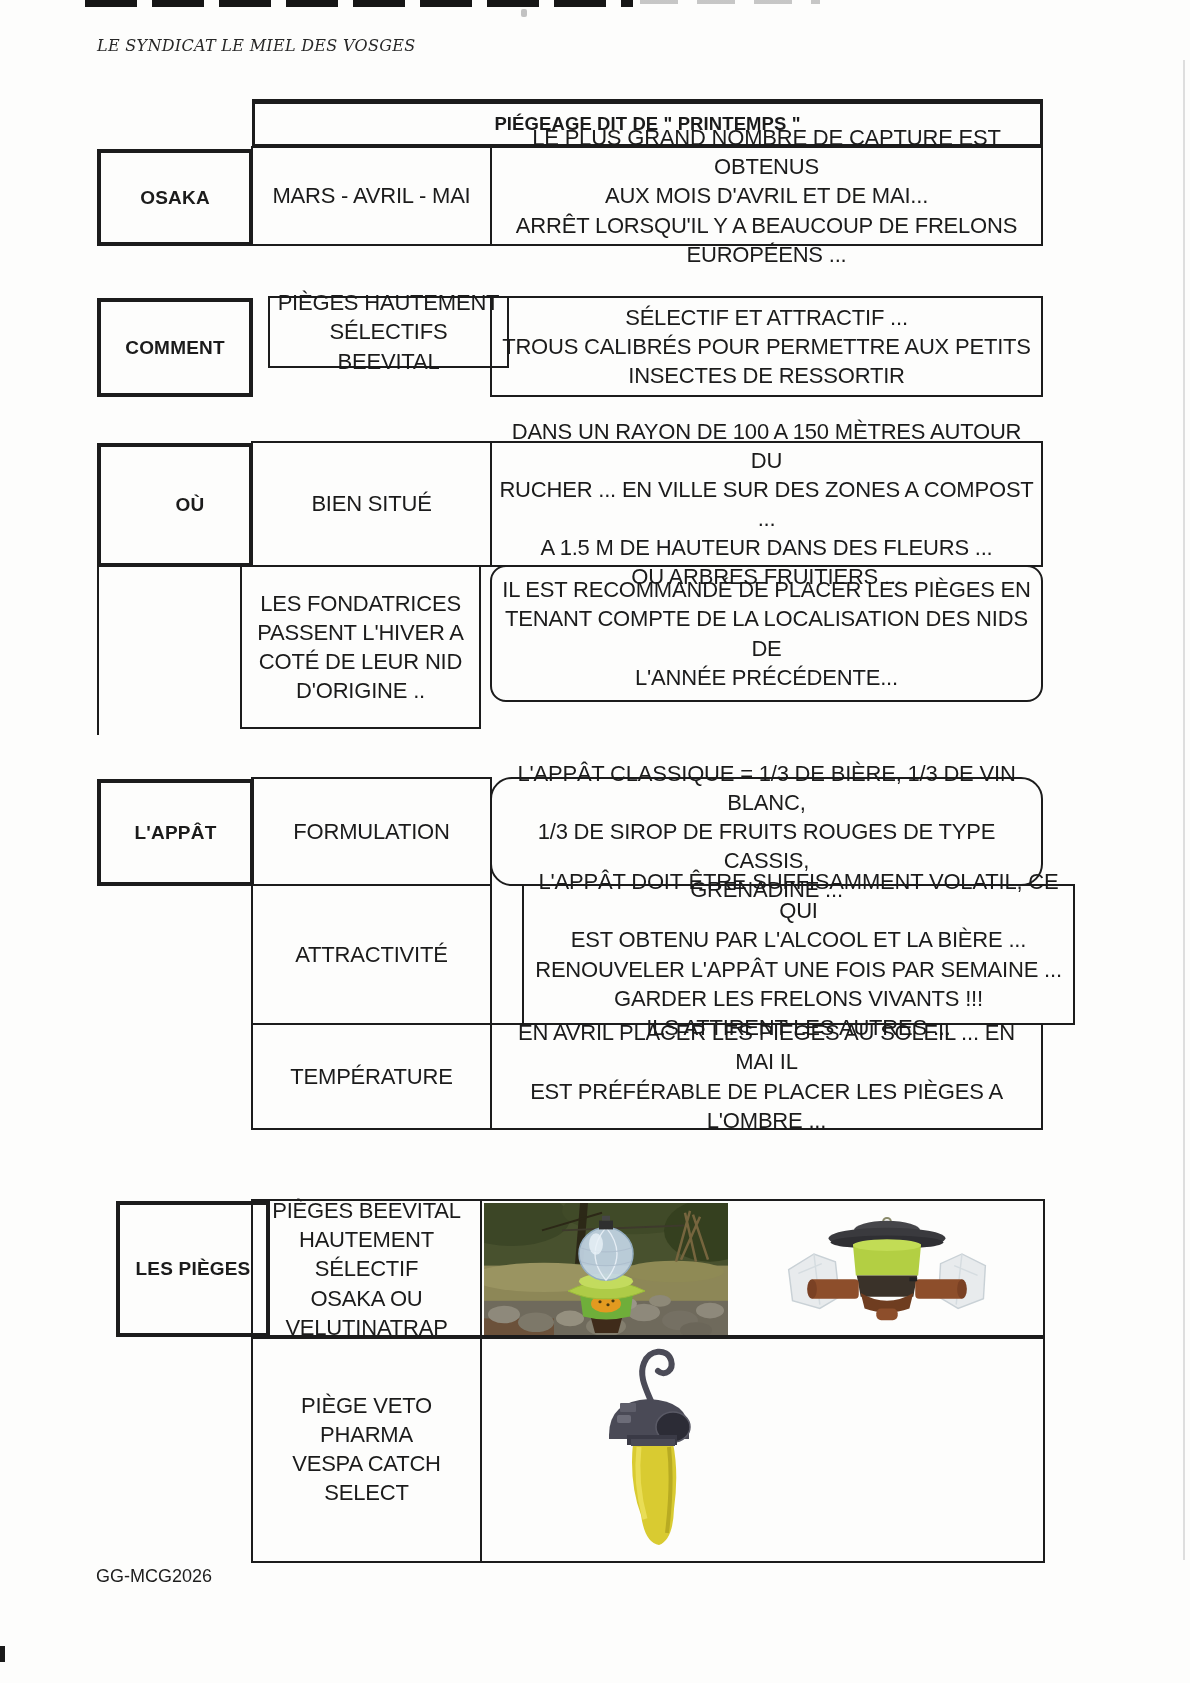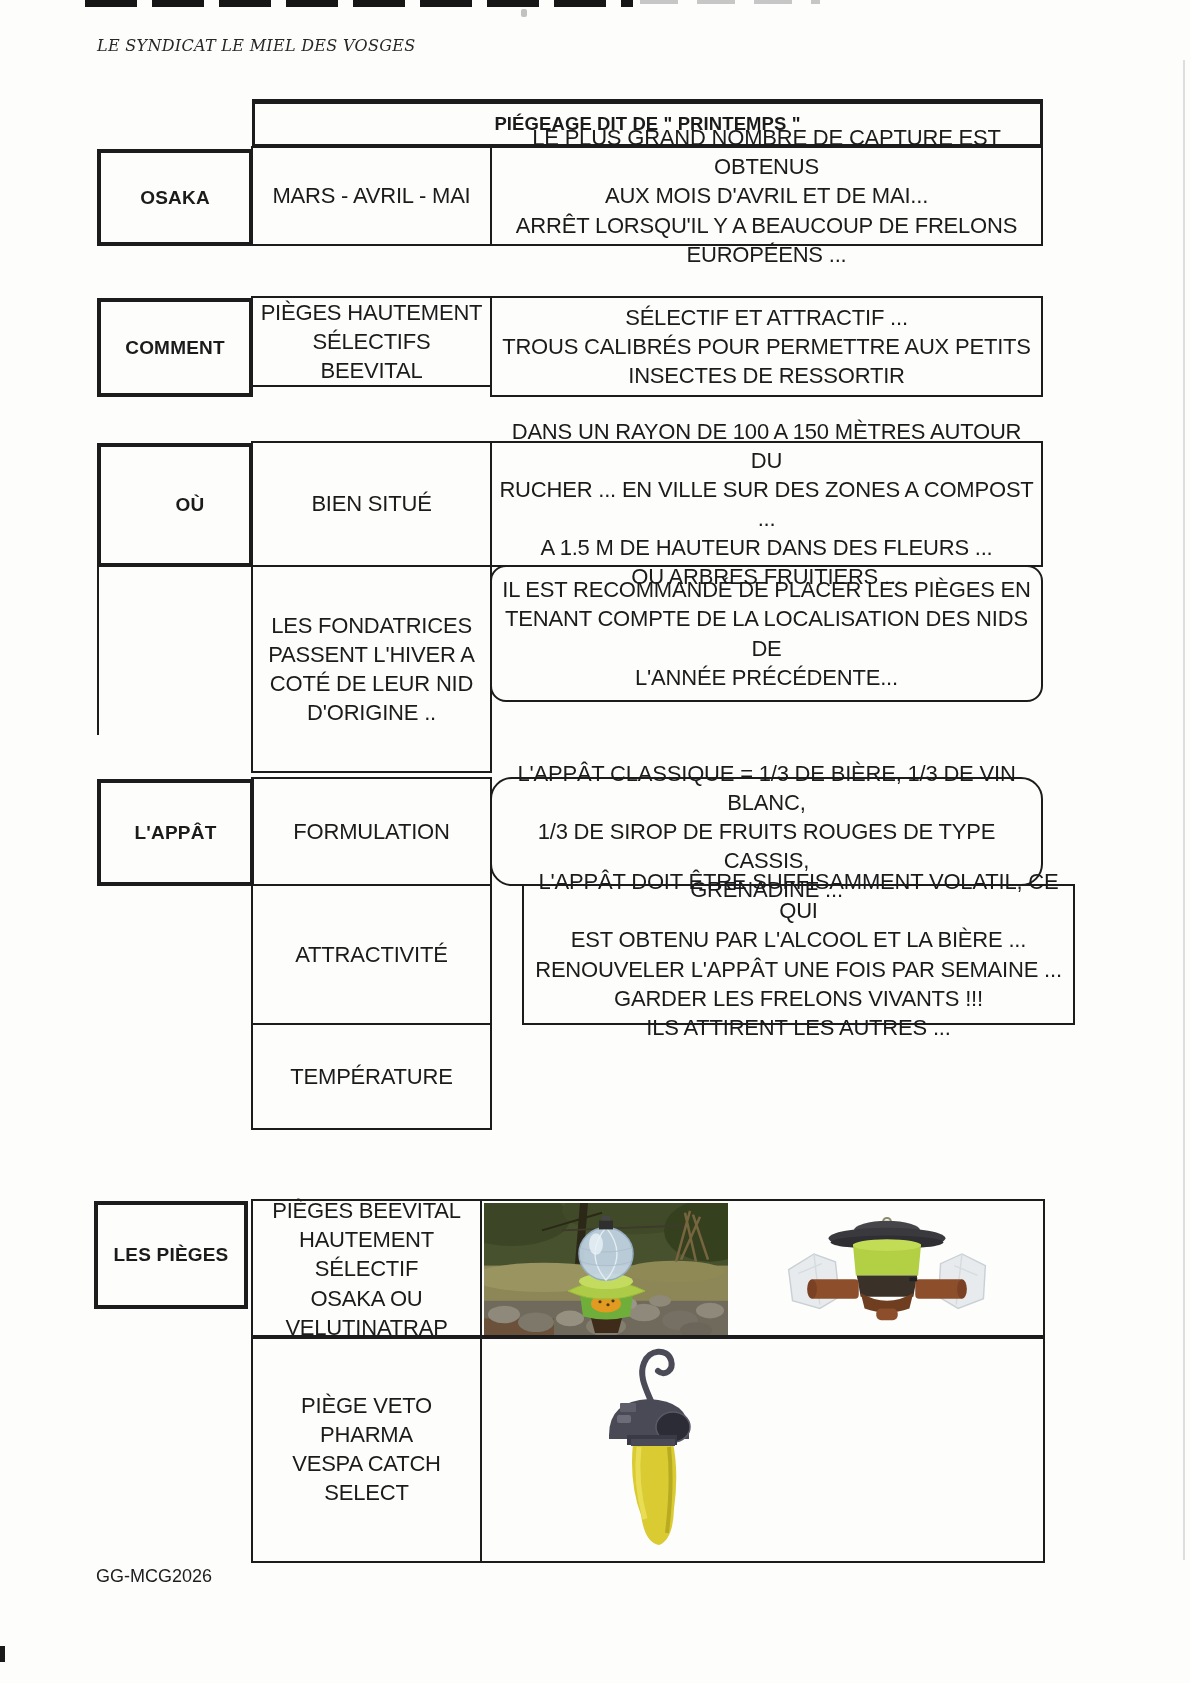--- a/index.html
+++ b/index.html
@@ -54,55 +54,57 @@
 
   <div class="cell header-box" style="left:252px; top:99px; width:791px; height:48px;">PIÉGEAGE DIT DE " PRINTEMPS "</div>
   <div class="cell bold-box" style="left:97px; top:149px; width:156px; height:97px;">OSAKA</div>
   <div class="cell" style="left:251px; top:146px; width:241px; height:100px;">MARS - AVRIL - MAI</div>
   <div class="cell" style="left:490px; top:146px; width:553px; height:100px;">LE PLUS GRAND NOMBRE DE CAPTURE EST OBTENUS
 AUX MOIS D'AVRIL ET DE MAI...
 ARRÊT LORSQU'IL Y A BEAUCOUP DE FRELONS
 EUROPÉENS ...</div>
 
   <div class="cell bold-box" style="left:97px; top:298px; width:156px; height:99px;">COMMENT</div>
-  <div class="cell" style="left:251px; top:296px; width:241px; height:91px;text-align:center;">PIÈGES HAUTEMENT
+  <div class="cell" style="left:268px; top:296px; width:241px; height:72px;text-align:center;">PIÈGES HAUTEMENT
 SÉLECTIFS BEEVITAL</div>
   <div class="cell" style="left:490px; top:296px; width:553px; height:101px;">SÉLECTIF ET ATTRACTIF ...
 TROUS CALIBRÉS POUR PERMETTRE AUX PETITS
 INSECTES DE RESSORTIR</div>
 
   <div class="cell bold-box" style="left:97px; top:443px; width:156px; height:124px;padding-left:36px;">OÙ</div>
   <div class="cell" style="left:251px; top:441px; width:241px; height:126px;">BIEN SITUÉ</div>
   <div class="cell" style="left:490px; top:441px; width:553px; height:126px;">DANS UN RAYON DE 100 A 150 MÈTRES AUTOUR DU
 RUCHER ... EN VILLE SUR DES ZONES A COMPOST ...
 A 1.5 M DE HAUTEUR DANS DES FLEURS ...
 OU ARBRES FRUITIERS ...</div>
   <div class="ghost-line" style="left:97px; top:565px; height:170px;"></div>
-  <div class="cell" style="left:251px; top:565px; width:241px; height:208px;">LES FONDATRICES
+  <div class="cell" style="left:240px; top:565px; width:241px; height:164px;">LES FONDATRICES
 PASSENT L'HIVER A
 COTÉ DE LEUR NID
 D'ORIGINE ..</div>
   <div class="cell" style="left:490px; top:565px; width:553px; height:137px;border-radius:16px;">IL EST RECOMMANDÉ DE PLACER LES PIÈGES EN
 TENANT COMPTE DE LA LOCALISATION DES NIDS DE
 L'ANNÉE PRÉCÉDENTE...</div>
 
   <div class="cell bold-box" style="left:97px; top:779px; width:157px; height:107px;">L'APPÂT</div>
   <div class="cell" style="left:251px; top:777px; width:241px; height:109px;">FORMULATION</div>
   <div class="cell" style="left:490px; top:777px; width:553px; height:109px;border-radius:22px;">L'APPÂT CLASSIQUE = 1/3 DE BIÈRE, 1/3 DE VIN BLANC,
 1/3 DE SIROP DE FRUITS ROUGES DE TYPE CASSIS,
 GRENADINE ...</div>
   <div class="cell" style="left:251px; top:884px; width:241px; height:141px;">ATTRACTIVITÉ</div>
   <div class="cell" style="left:490px; top:884px; width:553px; height:141px;margin-left:32px;">L'APPÂT DOIT ÊTRE SUFFISAMMENT VOLATIL, CE QUI
 EST OBTENU PAR L'ALCOOL ET LA BIÈRE ...
 RENOUVELER L'APPÂT UNE FOIS PAR SEMAINE ...
 GARDER LES FRELONS VIVANTS !!!
 ILS ATTIRENT LES AUTRES ...</div>
   <div class="cell" style="left:251px; top:1023px; width:241px; height:107px;">TEMPÉRATURE</div>
+  <div class="cell" style="left:490px; top:1023px; width:553px; height:107px;">EN AVRIL PLACER LES PIÈGES AU SOLEIL  ... EN MAI IL
+EST PRÉFÉRABLE DE PLACER LES PIÈGES A L'OMBRE ...</div>
 
-  <div class="cell bold-box" style="left:94px; top:1201px; width:154px; height:108px;">LES PIÈGES</div>
+  <div class="cell bold-box" style="left:116px; top:1201px; width:154px; height:136px;">LES PIÈGES</div>
   <div class="cell" style="left:251px; top:1199px; width:231px; height:140px;">PIÈGES BEEVITAL
 HAUTEMENT SÉLECTIF
 OSAKA OU
 VELUTINATRAP</div>
   <div class="cell" style="left:480px; top:1199px; width:565px; height:140px; padding:0;">
     
     <svg class="photo" style="left:2px; top:2px;" width="244" height="134" viewBox="0 0 244 137" preserveAspectRatio="none">
       <rect width="244" height="137" fill="#8d8757"></rect>
       <rect width="244" height="64" fill="#48512e"></rect>
       <ellipse cx="28" cy="16" rx="58" ry="28" fill="#3c4626"></ellipse>

